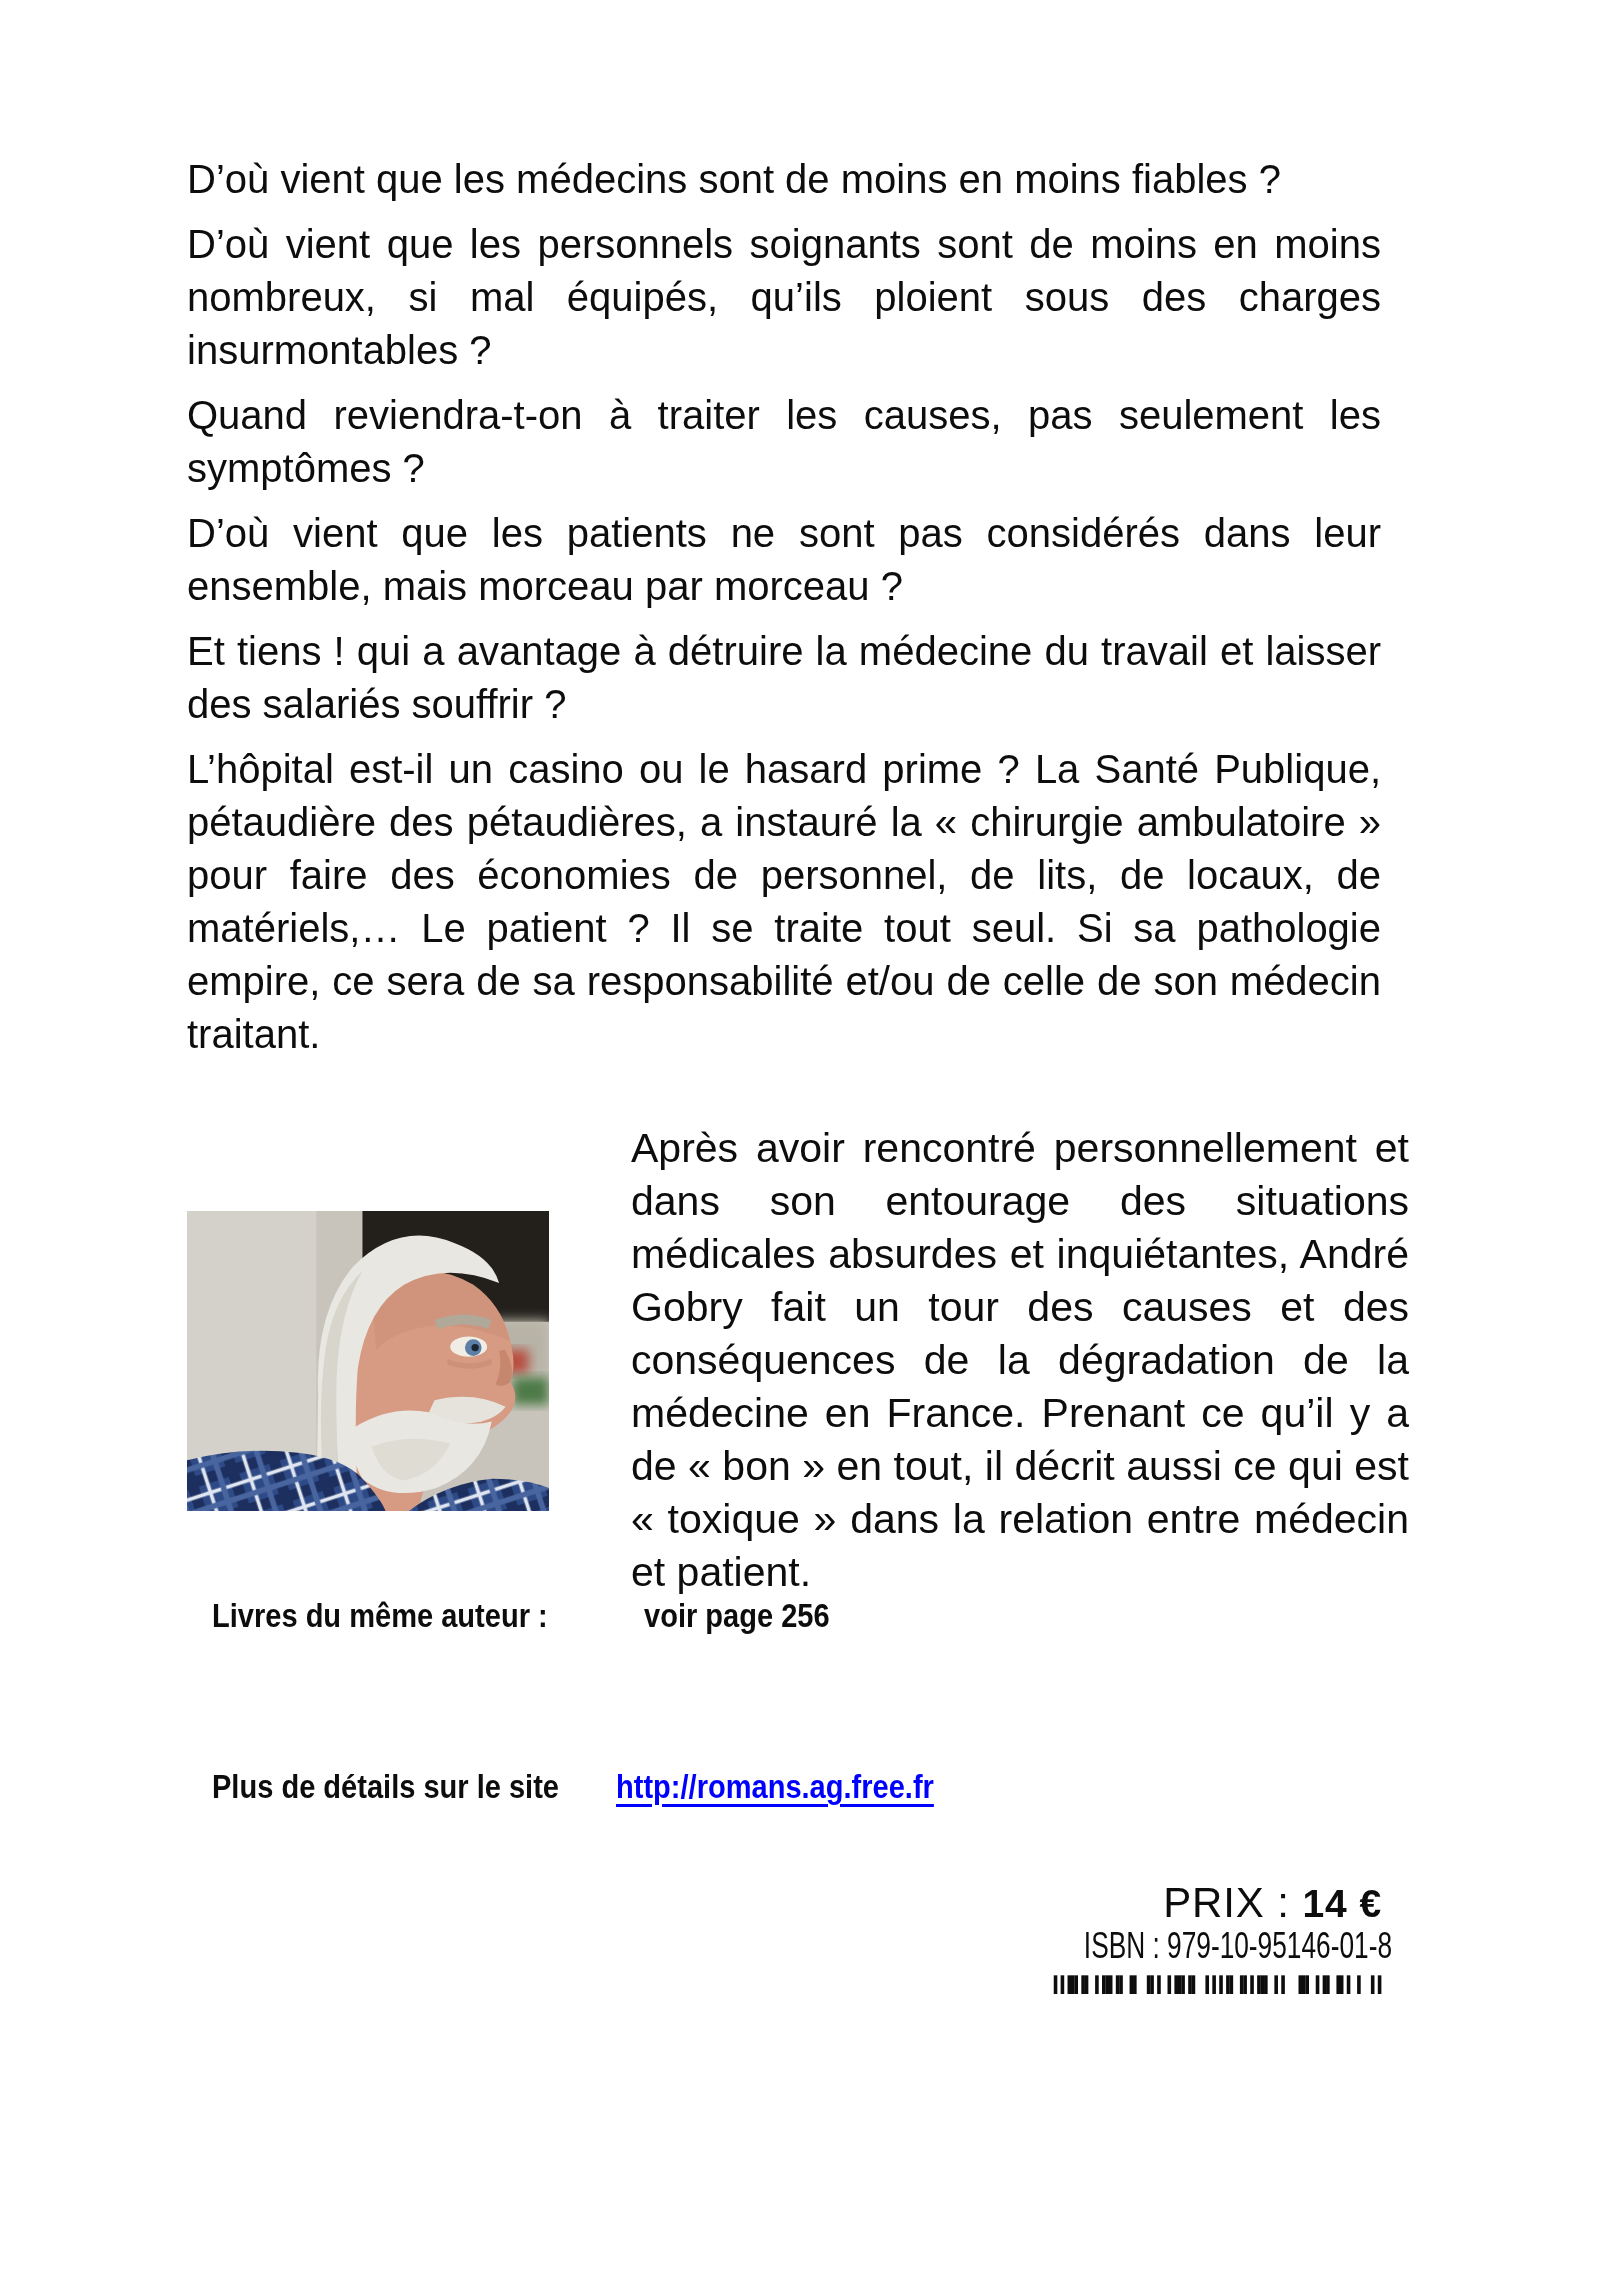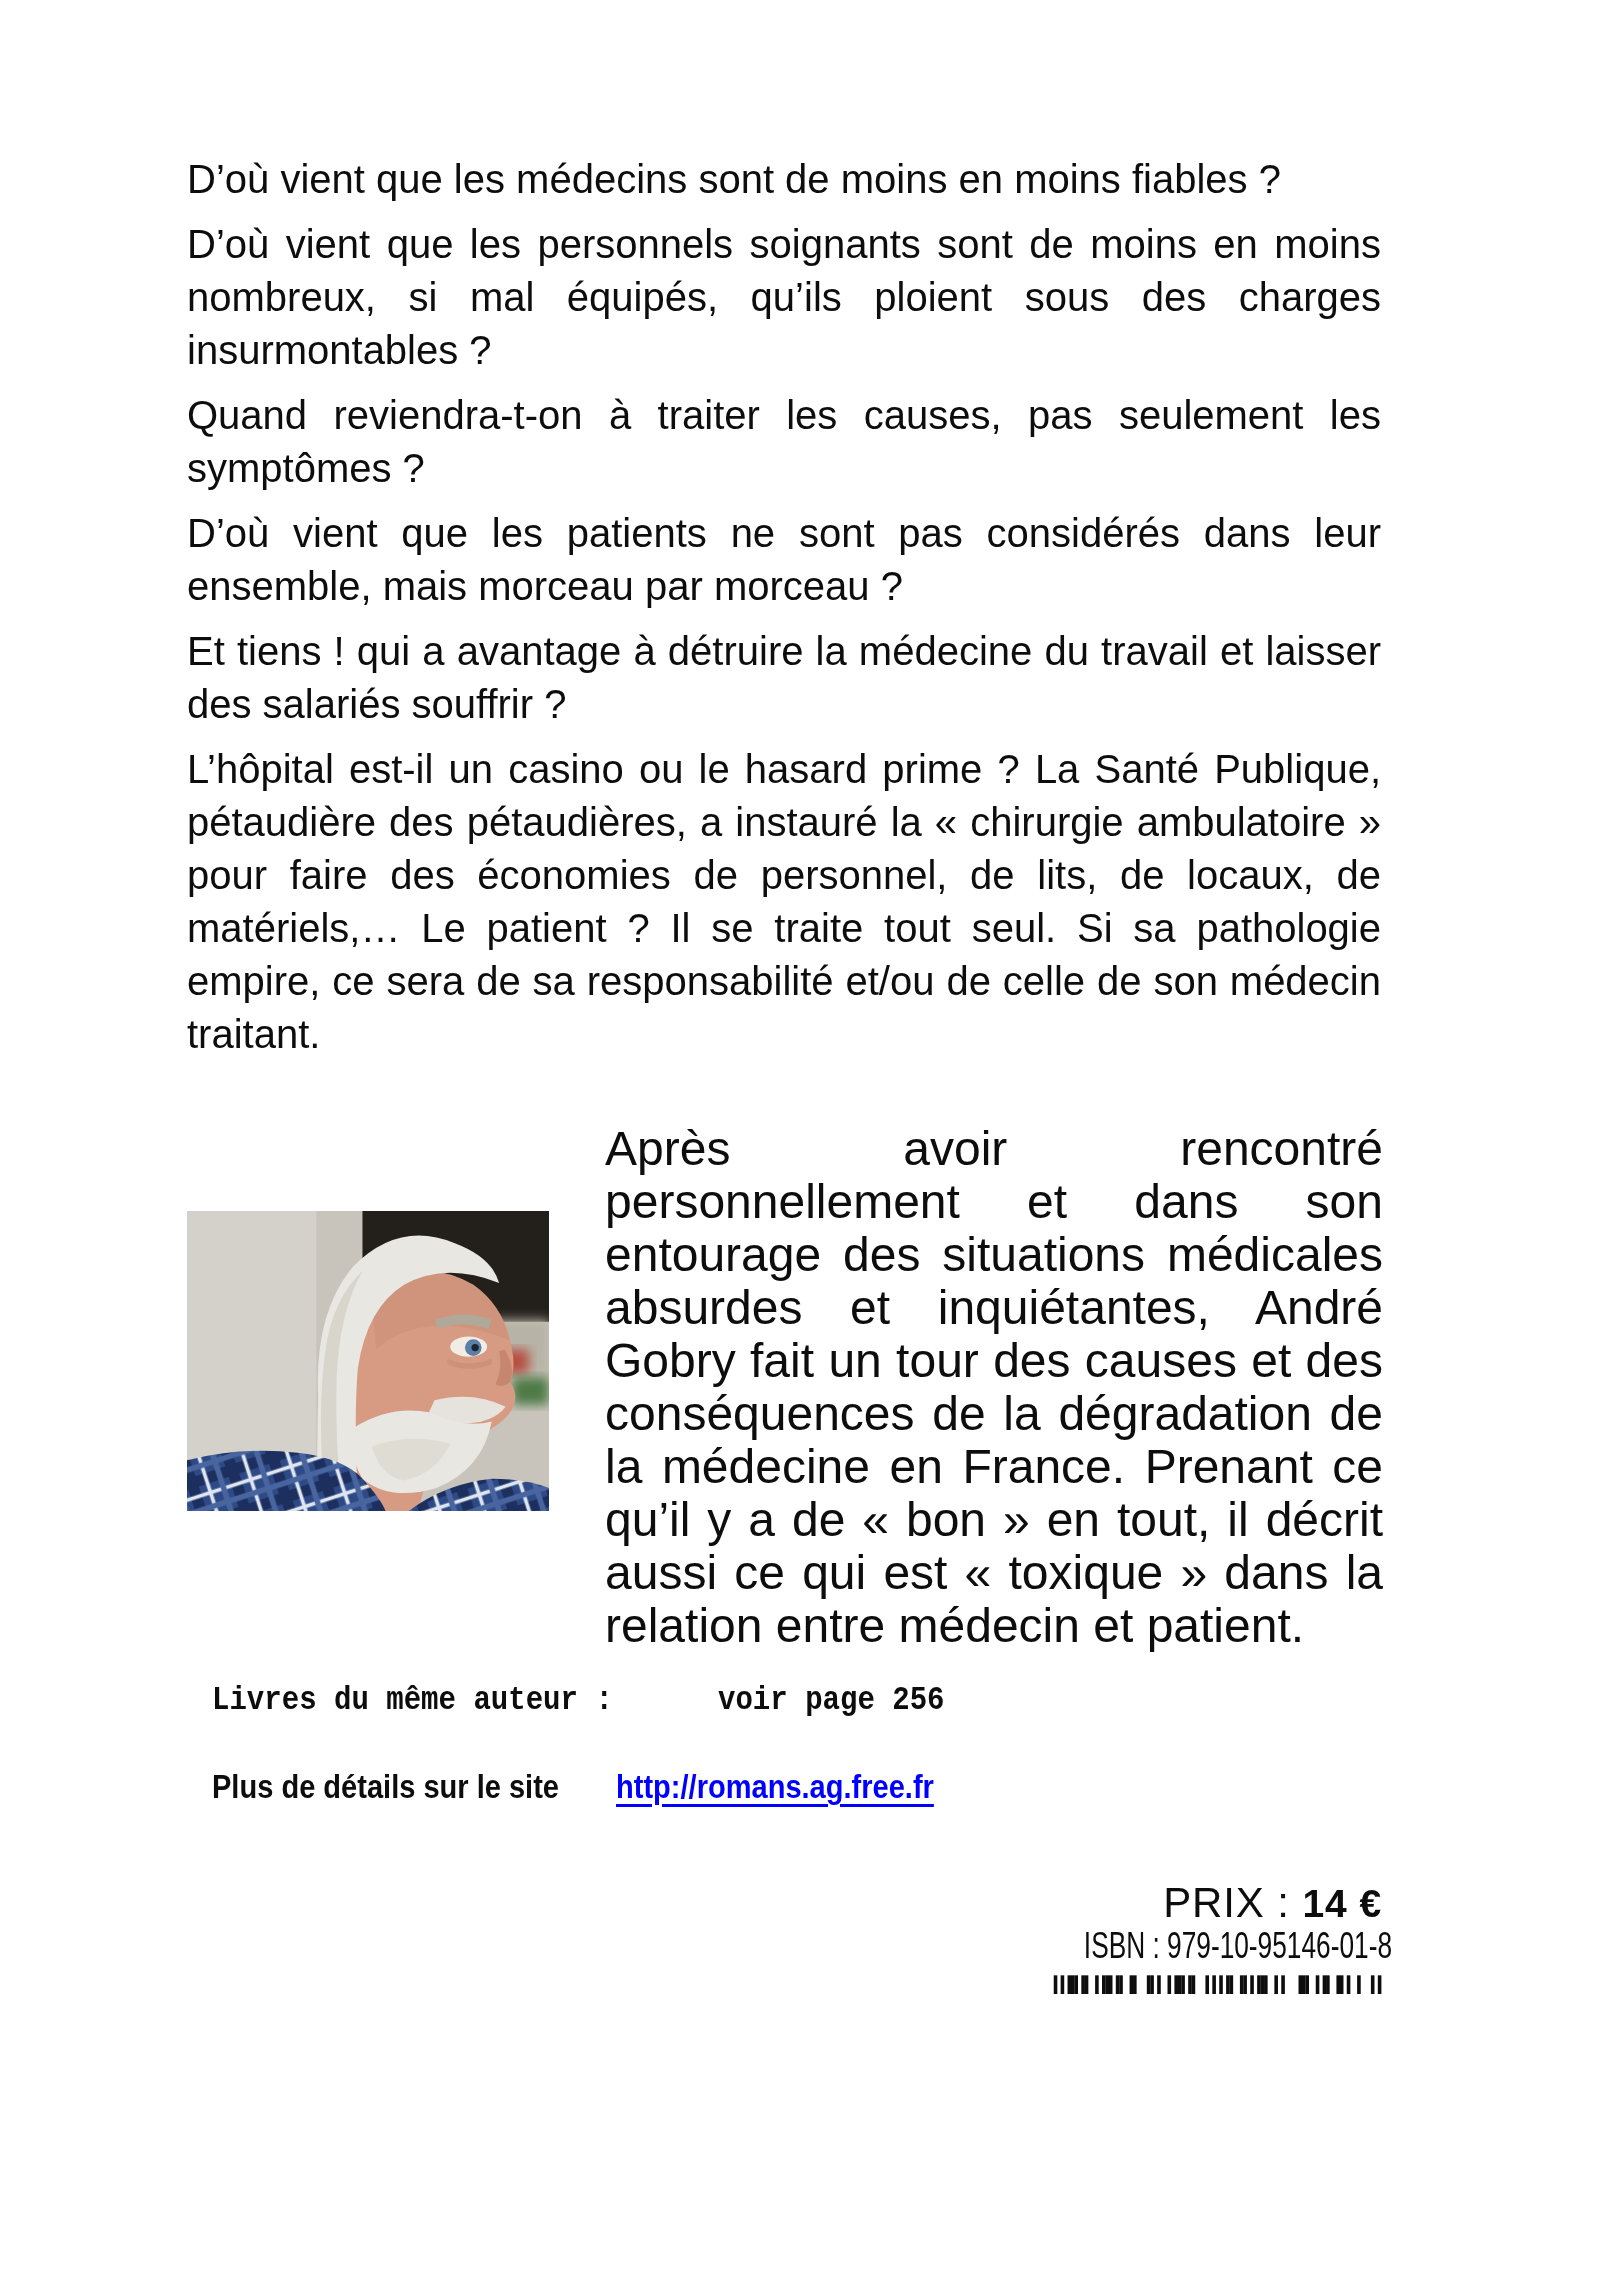--- a/index.html
+++ b/index.html
@@ -17,37 +17,37 @@
     font-size:40px;line-height:53px;
     text-align:justify;
   }
   .main-text p{margin:0 0 12px 0;}
   
   .author-photo{
     position:absolute;left:187px;top:1211px;width:362px;height:300px;
     display:block;
   }
   .bio-text{
-    position:absolute;left:605px;top:1122px;width:778px;
-    font-size:48px;line-height:53px;
+    position:absolute;left:631px;top:1122px;width:778px;
+    font-size:41px;line-height:53px;
     text-align:justify;
   }
   
   .meta-line{
     position:absolute;left:212px;
     font-size:33px;font-weight:bold;line-height:41px;
     white-space:nowrap;
   }
   .squeeze{
     display:inline-block;
     transform:scaleX(0.88);
     transform-origin:0 50%;
     white-space:nowrap;
   }
-  .books-line{top:1680px;font-family:Liberation Mono, monospace;}
+  .books-line{top:1595px;}
   .books-line .value{margin-left:51px;}
   .site-line{top:1766px;text-align:right;}
   .site-link{
     color:#0000ff;
     text-decoration:underline;
     text-decoration-thickness:2.8px;
     text-underline-offset:5.5px;
     margin-left:9.2px;
     cursor:pointer;
   }

